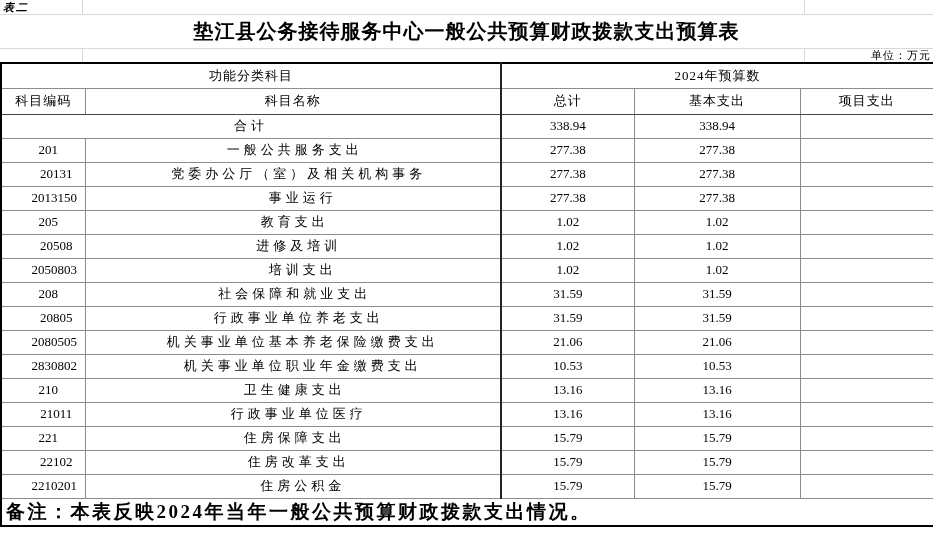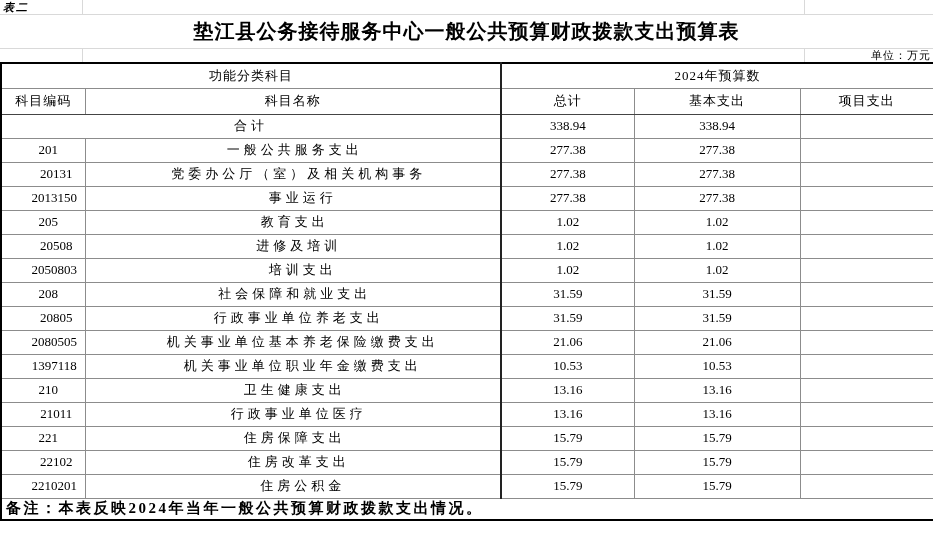--- a/index.html
+++ b/index.html
@@ -57,21 +57,21 @@
     text-align: left; font-weight: bold; font-size: 12.5px; letter-spacing: 4px;
   }
   tr.total-row td.merged {
     text-align: center; letter-spacing: 4px; font-size: 13px;
   }
   .ind1.code { padding-left: 12px; }   .ind1.name { padding-left: 6px; }
   .ind2.code { padding-left: 28px; }  .ind2.name { padding-left: 14px; }
   .ind3.code { padding-left: 24px; }  .ind3.name { padding-left: 22px; }
   tr.remark-row td {
     height: 22px; text-align: left; font-weight: bold;
-    font-size: 15px; letter-spacing: 2.5px; padding-left: 4px;
+    font-size: 19px; letter-spacing: 2.5px; padding-left: 4px;
     border-top: 1px solid #555;
   }
 </style>
 </head>
 <body>
 
 <div id="page">
 
   <div class="xrow row-a">
     <div class="xcell c1 tbl-label">表二</div>
@@ -175,21 +175,21 @@
           <td class="num"></td>
         </tr>
         <tr class="drow">
           <td class="code ind3">2080505</td>
           <td class="name ind3">机关事业单位基本养老保险缴费支出</td>
           <td class="num strong-left">21.06</td>
           <td class="num">21.06</td>
           <td class="num"></td>
         </tr>
         <tr class="drow">
-          <td class="code ind3">1397118</td>
+          <td class="code ind3">2830802</td>
           <td class="name ind3">机关事业单位职业年金缴费支出</td>
           <td class="num strong-left">10.53</td>
           <td class="num">10.53</td>
           <td class="num"></td>
         </tr>
         <tr class="drow">
           <td class="code ind1">210</td>
           <td class="name ind1">卫生健康支出</td>
           <td class="num strong-left">13.16</td>
           <td class="num">13.16</td>

